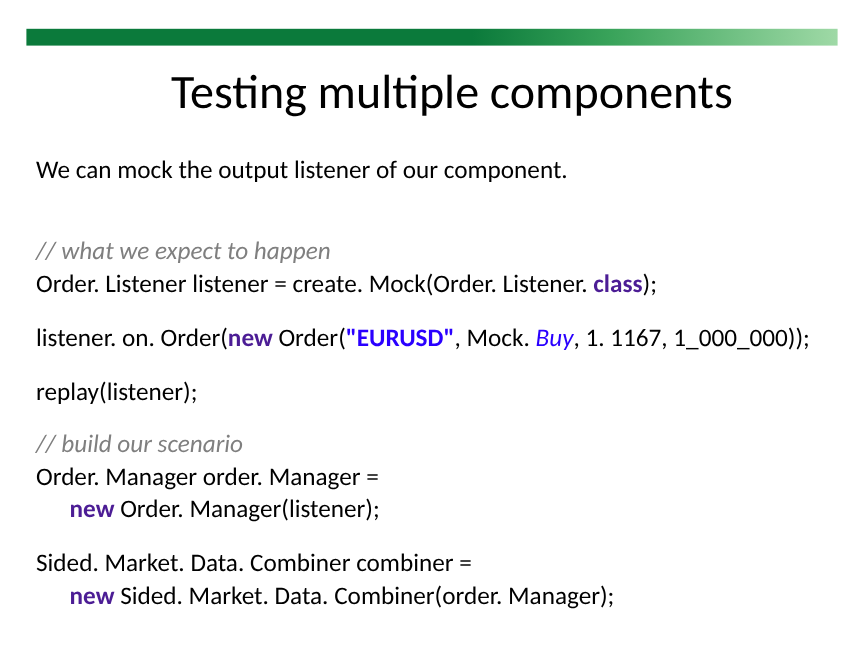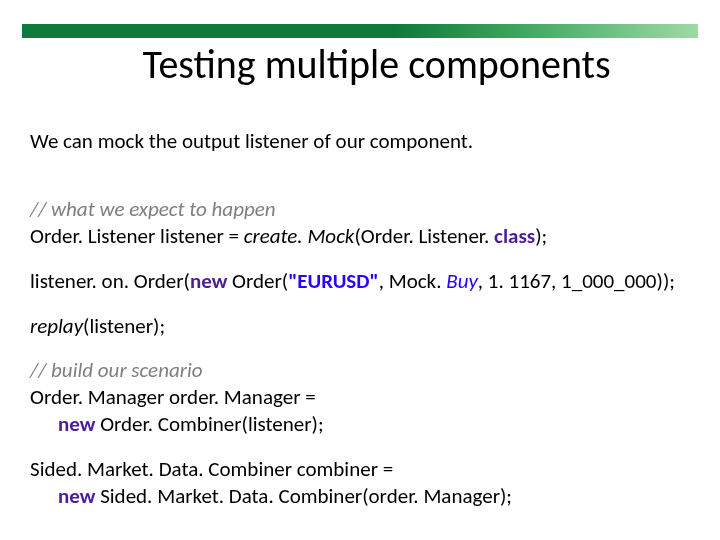--- a/index.html
+++ b/index.html
@@ -20,21 +20,21 @@
   .header-bar {
     position: absolute;
     top: 24px;
     left: 22px;
     right: 22px;
     height: 14px;
     background: linear-gradient(to right, #0b7a3b 0%, #0b7a3b 55%, #39a35a 72%, #9fd9a6 100%);
   }
   .title {
     position: absolute;
-    top: 40px;
+    top: 52px;
     left: 0;
     right: 0;
     text-align: center;
     font-size: 40px;
     font-weight: 400;
     color: #000;
     margin-left: 33px;
   }
   .content {
     position: absolute;
@@ -63,21 +63,20 @@
   .str {
     color: #2a00ff;
     font-weight: bold;
   }
   .field {
     color: #2a00ff;
     font-style: italic;
     text-align: right;
   }
   .smethod {
-    font-style: italic;
     text-align: right;
   }
   .code-block {
     margin-bottom: 18px;
   }
   .indent {
     padding-left: 28px;
   }
 </style>
 </head>
@@ -101,21 +100,21 @@
         <div><span>listener. on. Order(</span><span class="kw">new </span><span>Order(</span><span class="str">"EURUSD"</span><span>, Mock. </span><span class="field">Buy</span><span>, 1. 1167, 1_000_000));</span></div>
       </div>
 
       <div class="code-block">
         <div><span class="smethod">replay</span><span>(listener);</span></div>
       </div>
 
       <div class="code-block">
         <div><span class="comment">// build our scenario</span></div>
         <div><span>Order. Manager order. Manager =</span></div>
-        <div class="indent"><span class="kw">new </span><span>Order. Combiner(listener);</span></div>
+        <div class="indent"><span class="kw">new </span><span>Order. Manager(listener);</span></div>
       </div>
 
       <div class="code-block">
         <div><span>Sided. Market. Data. Combiner combiner =</span></div>
         <div class="indent"><span class="kw">new </span><span>Sided. Market. Data. Combiner(order. Manager);</span></div>
       </div>
 
     </div>
   </div>
 </div>

